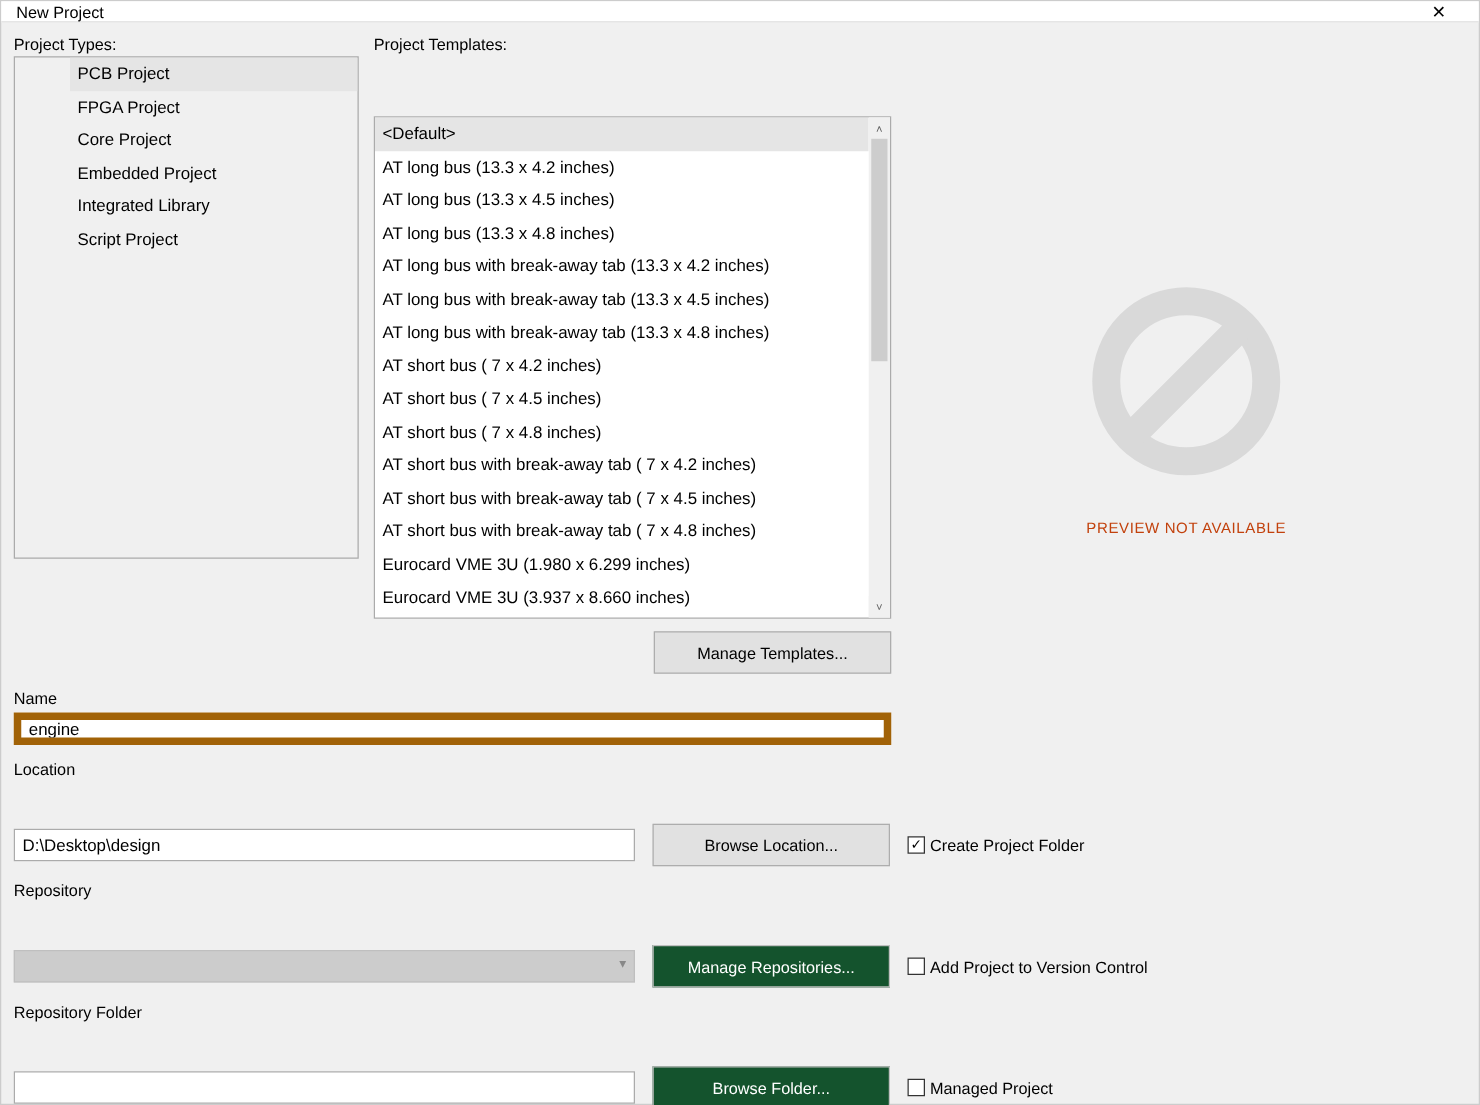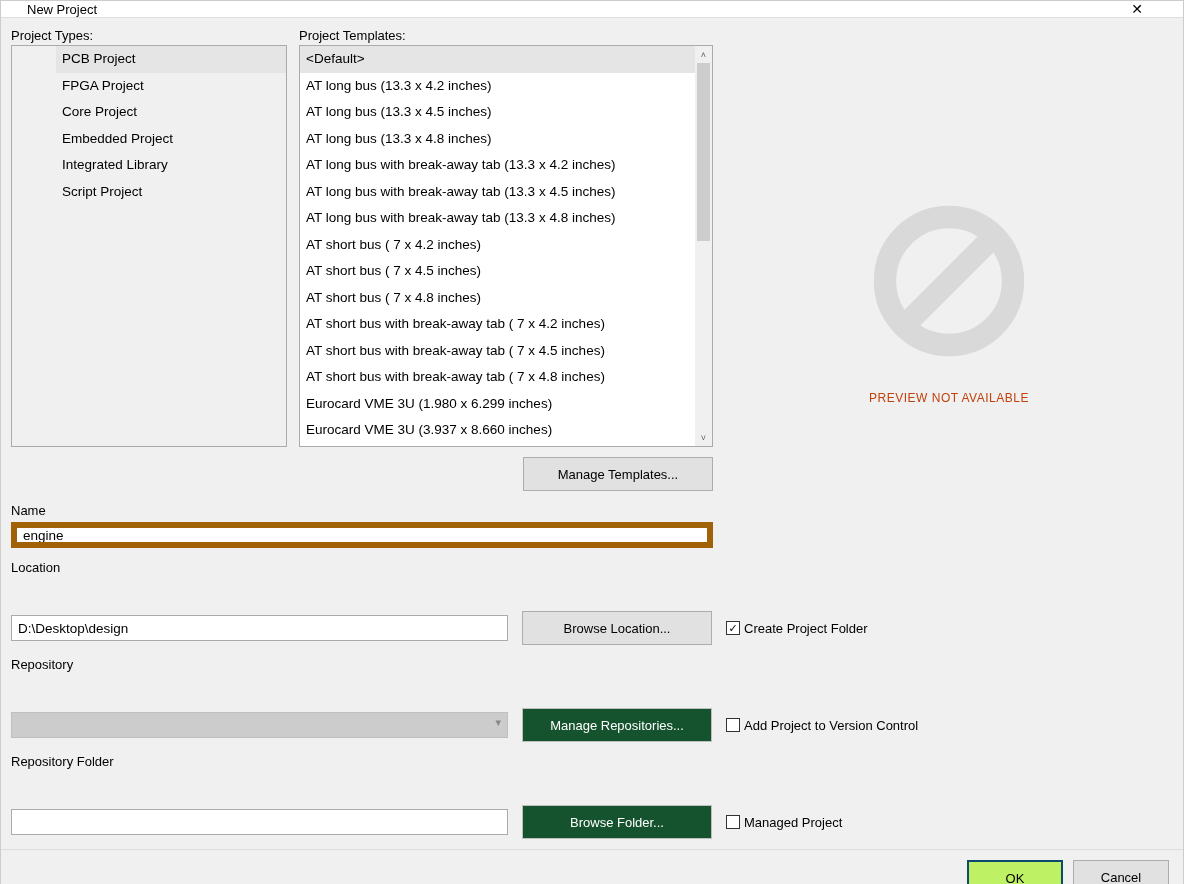--- a/index.html
+++ b/index.html
@@ -18,35 +18,35 @@
       background: #f0f0f0;
       display: flex;
       flex-direction: column;
       border: 1px solid #ccc;
     }
     .titlebar {
       height: 32px;
       background: #fff;
       display: flex;
       align-items: center;
-      padding: 0 26px;
+      padding: 0 12px;
       border-bottom: 1px solid #ddd;
     }
     .titlebar .title { flex: 1; font-size: 13px; }
     .titlebar .close { width: 40px; text-align: center; font-size: 14px; cursor: pointer; }
     .content {
       flex: 1;
       padding: 10px;
       display: flex;
       flex-direction: column;
       position: relative;
     }
     .top-row { display: flex; gap: 12px; }
     .col-types { flex: 0 0 276px; display: flex; flex-direction: column; }
-    .col-templates { flex: 0 0 414px; display: flex; flex-direction: column; }
+    .col-templates { flex: 0 0 414px; display: flex; flex-direction: column; gap: 48px; }
     .col-preview { flex: 1; display: flex; flex-direction: column; align-items: center; justify-content: center; }
     .col-label { font-size: 13px; margin-bottom: 2px; color: #000; }
     .listbox {
       border: 1px solid #ababab;
       background: #fff;
       height: 402px;
       overflow: hidden;
       font-size: 13.5px;
     }
     .listbox.types { background: #f0f0f0; padding-left: 44px; }

